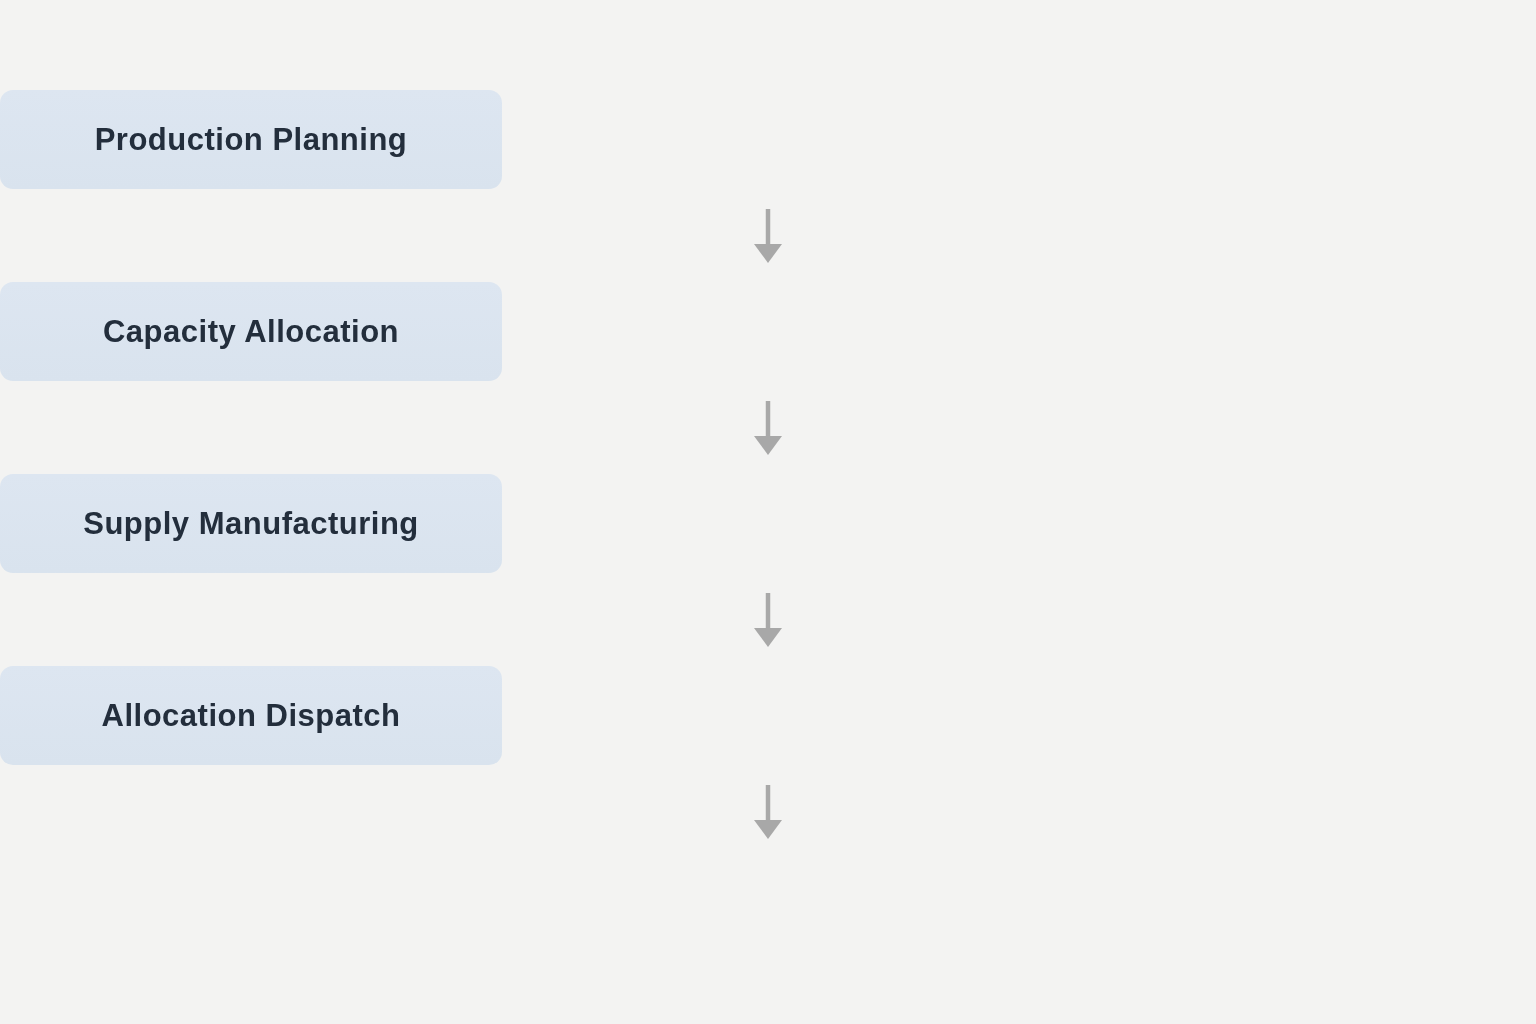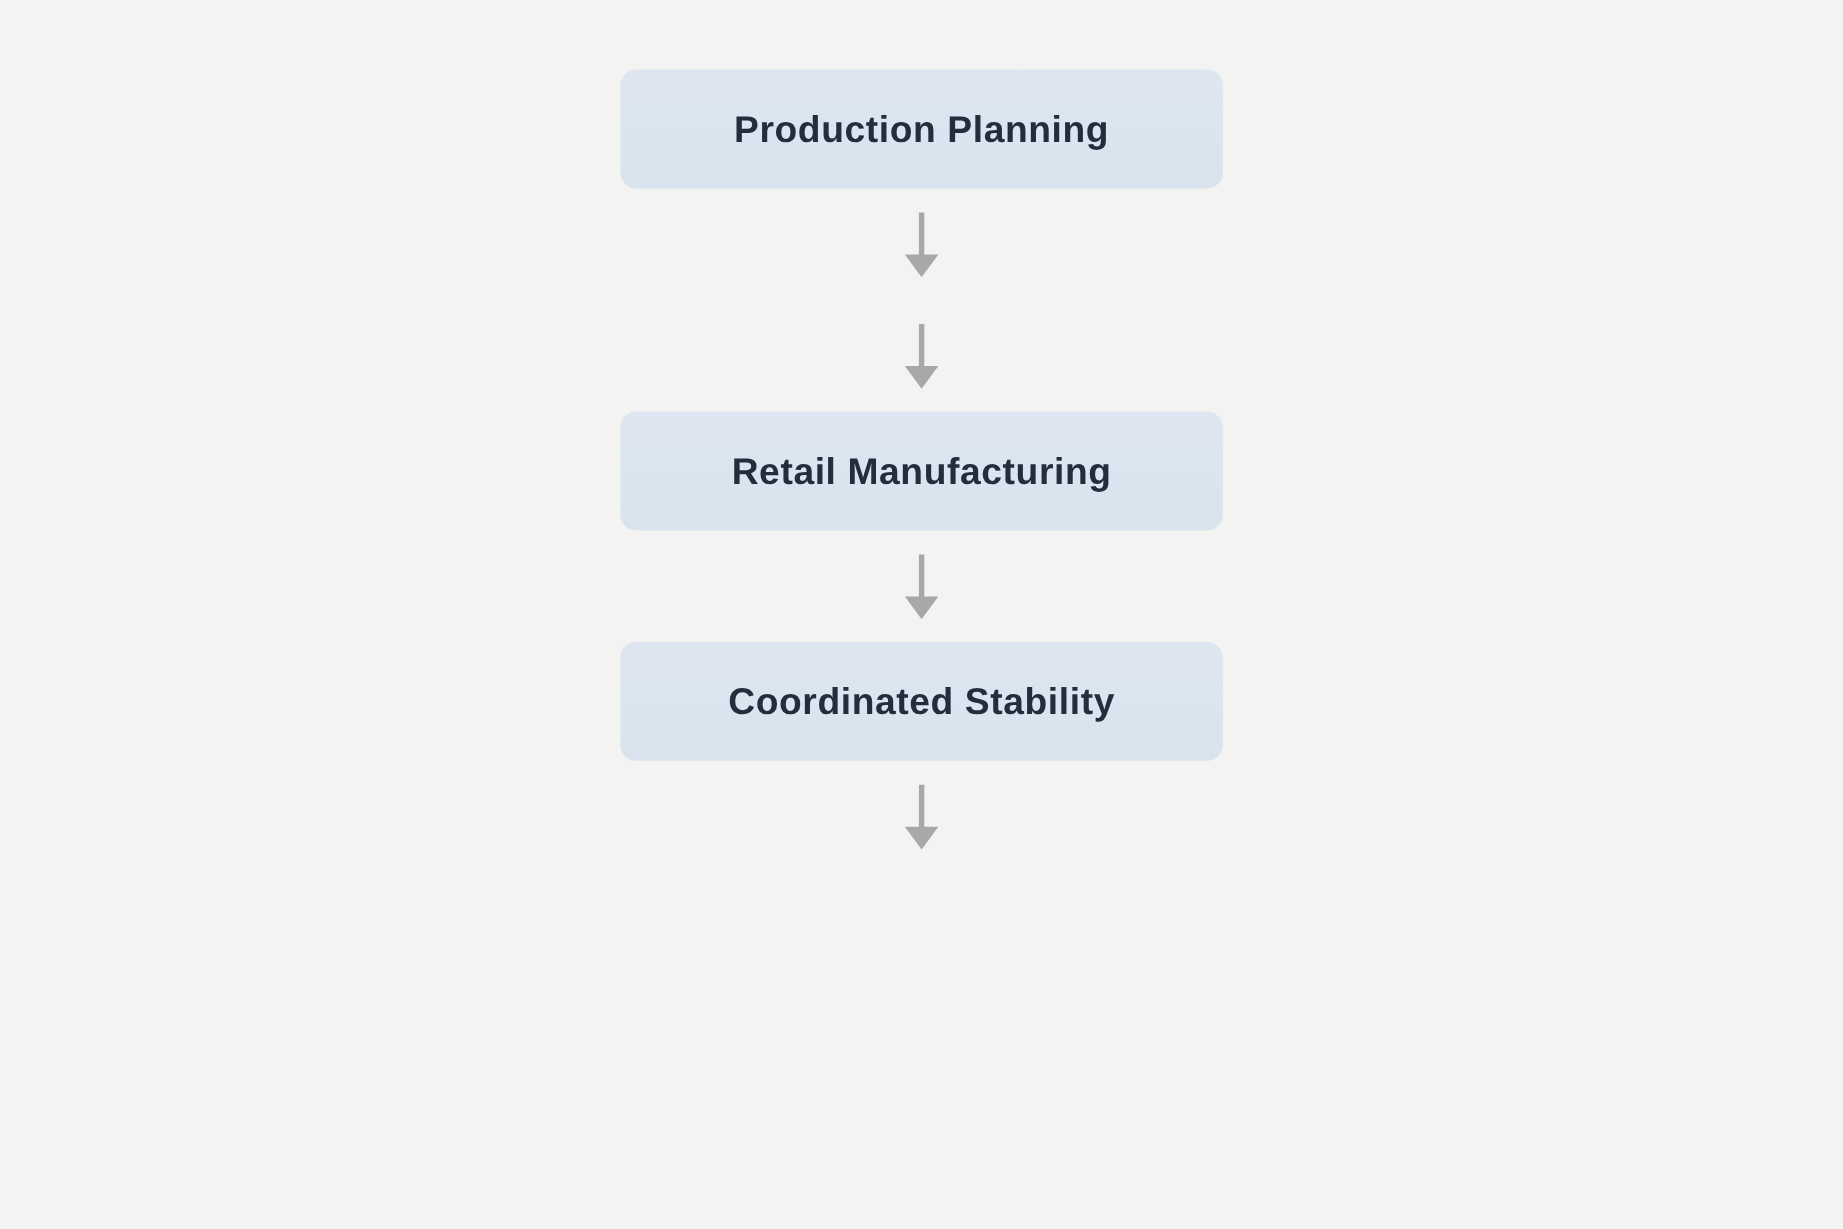--- a/index.html
+++ b/index.html
@@ -13,22 +13,21 @@
   body {
     background: #f3f3f2;
     font-family: "Liberation Sans", sans-serif;
   }
 
   .flowchart {
     width: 1536px;
     height: 736px;
     display: flex;
     flex-direction: column;
-    align-items: center;
-    padding-top: 58px;
+    padding-top: 90px;
   }
 
   .flow-node {
     width: 502px;
     height: 99px;
     background: linear-gradient(180deg, #dde6f1 0%, #d9e3ee 100%);
     border-radius: 13px;
     display: flex;
     align-items: center;
     justify-content: center;
@@ -60,41 +59,44 @@
     <span class="label">Production Planning</span>
   </div>
 
   <div class="flow-arrow">
     <svg width="36" height="56" viewBox="0 0 36 56" aria-hidden="true">
       <line x1="18" y1="1" x2="18" y2="38" stroke="#a8a8a8" stroke-width="4.5"></line>
       <polygon points="4,36 32,36 18,55" fill="#a8a8a8"></polygon>
     </svg>
   </div>
 
-
-  <div class="flow-arrow">
-    <svg width="36" height="56" viewBox="0 0 36 56" aria-hidden="true">
-      <line x1="18" y1="1" x2="18" y2="38" stroke="#a8a8a8" stroke-width="4.5"></line>
-      <polygon points="4,36 32,36 18,55" fill="#a8a8a8"></polygon>
-    </svg>
-  </div>
-
   <div class="flow-node">
-    <span class="label">Retail Manufacturing</span>
+    <span class="label">Capacity Allocation</span>
   </div>
 
   <div class="flow-arrow">
     <svg width="36" height="56" viewBox="0 0 36 56" aria-hidden="true">
       <line x1="18" y1="1" x2="18" y2="38" stroke="#a8a8a8" stroke-width="4.5"></line>
       <polygon points="4,36 32,36 18,55" fill="#a8a8a8"></polygon>
     </svg>
   </div>
 
   <div class="flow-node">
-    <span class="label">Coordinated Stability</span>
+    <span class="label">Supply Manufacturing</span>
+  </div>
+
+  <div class="flow-arrow">
+    <svg width="36" height="56" viewBox="0 0 36 56" aria-hidden="true">
+      <line x1="18" y1="1" x2="18" y2="38" stroke="#a8a8a8" stroke-width="4.5"></line>
+      <polygon points="4,36 32,36 18,55" fill="#a8a8a8"></polygon>
+    </svg>
+  </div>
+
+  <div class="flow-node">
+    <span class="label">Allocation Dispatch</span>
   </div>
 
   <div class="flow-arrow">
     <svg width="36" height="56" viewBox="0 0 36 56" aria-hidden="true">
       <line x1="18" y1="1" x2="18" y2="38" stroke="#a8a8a8" stroke-width="4.5"></line>
       <polygon points="4,36 32,36 18,55" fill="#a8a8a8"></polygon>
     </svg>
   </div>
 
 

